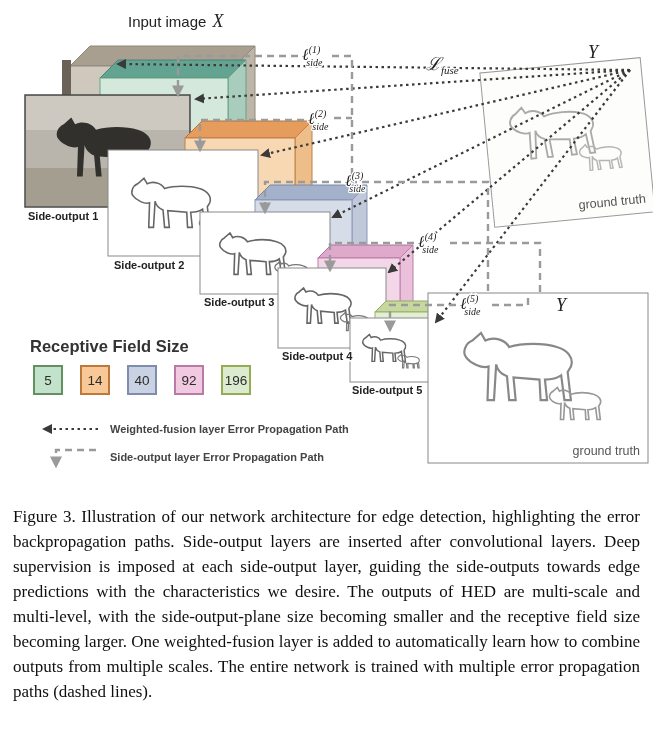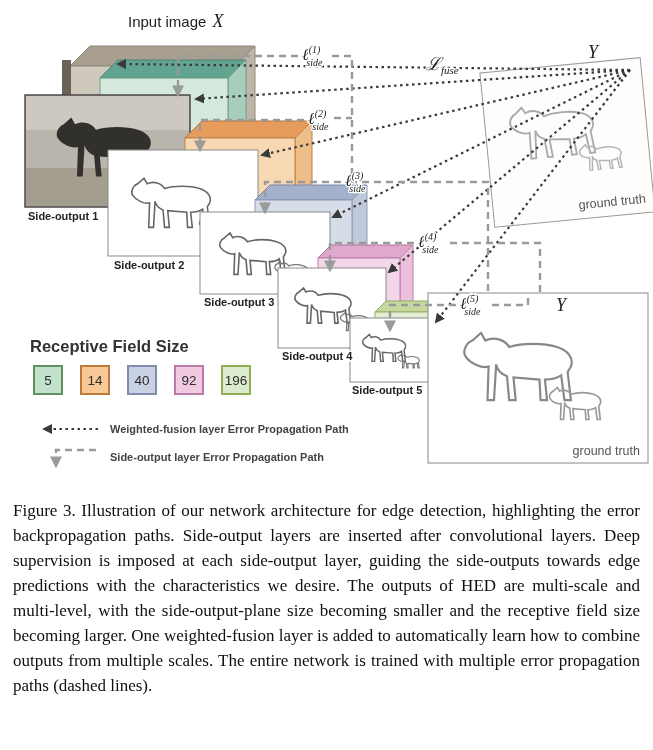--- a/index.html
+++ b/index.html
@@ -11,21 +11,21 @@
   .loss{font-family:"Liberation Serif","DejaVu Serif",serif;font-style:italic;font-size:16px;fill:#1c1c1c;paint-order:stroke;stroke:#ffffff;stroke-width:2.5px;}
   .loss .ss{font-size:10px;}
   .gt{font-size:12.5px;fill:#555;}
   .rf-title{font-size:16.5px;font-weight:600;fill:#333;}
   .rf-num{font-size:13.5px;fill:#2c2c2c;text-anchor:middle;}
   .leg{font-size:11px;font-weight:600;fill:#444;}
   .dotline{stroke:#3a3a3a;stroke-width:2.2;stroke-dasharray:2.5 3.5;fill:none;}
   .dashline{stroke:#9a9a9a;stroke-width:2.4;stroke-dasharray:7 5;fill:none;}
   .blockline{stroke-width:1;}
   .caption{font-family:"Liberation Serif","DejaVu Serif",serif;font-size:17px;line-height:25px;
-           color:#0f0f0f;text-align:justify;padding:0 13px;margin-top:10px;}
+           color:#0f0f0f;text-align:justify;padding:0 13px;margin-top:16px;}
 </style>
 </head>
 <body>
 
 <div class="page">
 
 <svg width="653" height="488" viewBox="0 0 653 488" xmlns="http://www.w3.org/2000/svg">
   <defs>
     <symbol id="horse" viewBox="0 0 120 80" preserveAspectRatio="xMidYMid meet">
       <path d="M10,32 C7,28 9,20 16,17 L24,10 L28,17 C36,13 46,16 50,23 C62,19 82,19 94,23 C104,26 110,33 107,41 L104,46 L107,72 L101,72 L98,49 C94,52 88,53 83,53 L85,72 L79,72 L78,53 L54,51 L56,72 L50,72 L48,50 C43,48 39,44 38,39 L36,72 L30,72 L31,41 C25,43 14,38 10,32 Z"></path>

